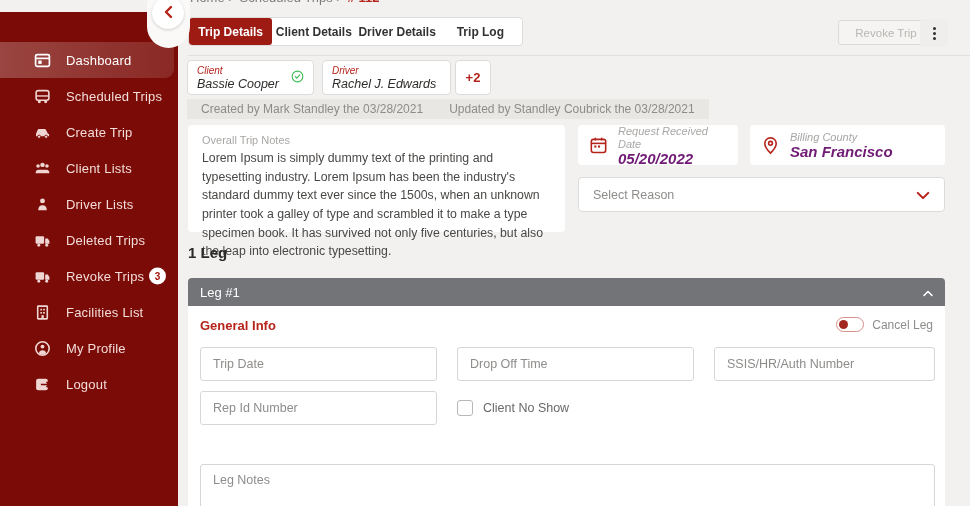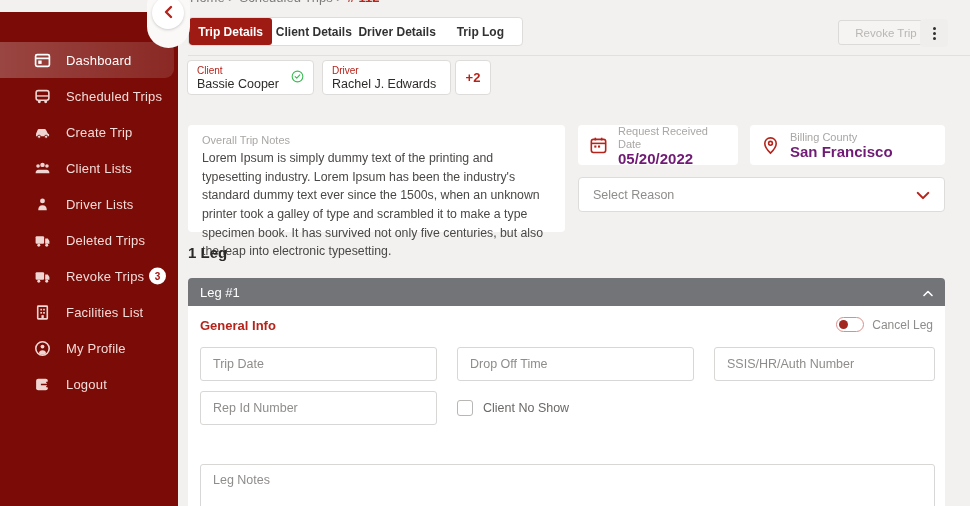--- a/index.html
+++ b/index.html
@@ -31,21 +31,21 @@
   .tab { flex:1; display:flex; align-items:center; justify-content:center; font-size:12px; font-weight:bold; color:#323232; cursor:pointer; }
   .tab.active { background:#9e1b14; color:#ffffff; border-radius:3px; }
 
   .revoke-btn { position:absolute; left:660px; top:20px; width:96px; height:25px; background:#f5f4f2; border:1px solid #dcdad8; border-radius:3px; color:#b9b6b3; font-size:11.5px; font-family:"Liberation Sans", sans-serif; cursor:pointer; }
   .kebab { position:absolute; left:742px; top:19px; width:28px; height:28px; border-radius:4px; background:#efeeec; display:flex; flex-direction:column; align-items:center; justify-content:center; gap:2px; cursor:pointer; }
   .kebab i { width:3px; height:3px; border-radius:50%; background:#2f2f2f; }
 
   .header-divider { position:absolute; left:10px; right:0; top:55px; height:1px; background:#e2e0de; }
 
   .chip { position:absolute; top:60px; height:35px; background:#ffffff; border:1px solid #dedcda; border-radius:4px; padding:3px 9px; display:flex; align-items:center; }
-  .chip-texts { display:flex; flex-direction:column; justify-content:space-between; }
+  .chip-texts { display:flex; flex-direction:column; justify-content:space-between;font-style:italic; }
   .chip-label { font-size:10px; color:#b5231a; line-height:12px; }
   .chip-value { font-size:12.5px; color:#2e2c2a; line-height:14px; white-space:nowrap; }
   .chip-check { margin-left:12px; width:17px; height:17px; }
   .chip-client { left:9px; width:127px; }
   .chip-driver { left:144px; width:129px; }
   .chip-more { left:277px; width:36px; justify-content:center; color:#b5231a; font-size:13px; font-weight:bold; cursor:pointer; }
 
   .meta-bar { position:absolute; left:9px; top:99px; height:20px; background:#e9e7e4; display:flex; align-items:center; gap:26px; padding:0 14px; font-size:12px; color:#8e8c8a; white-space:nowrap; }
 
   .notes-card { position:absolute; left:10px; top:125px; width:377px; height:107px; background:#ffffff; border-radius:4px; padding:9px 14px; }
@@ -246,20 +246,24 @@
       <span class="chip-value">Rachel J. Edwards</span>
     </span>
     <span class="chip-check"><svg viewBox="0 0 18 18">
           <circle cx="9" cy="9" r="7.4" fill="none" stroke="#3cba54" stroke-width="1.5"></circle>
           <path d="M5.8 9.2 L8 11.3 L12.2 6.8" fill="none" stroke="#3cba54" stroke-width="1.6" stroke-linecap="round" stroke-linejoin="round"></path>
         </svg></span>
   </div>
 
   <div class="chip chip-more">+2</div>
 
+  <div class="meta-bar">
+    <span>Created by Mark Standley the 03/28/2021</span>
+    <span>Updated by Standley Coubrick the 03/28/2021</span>
+  </div>
 
   <div class="notes-card">
     <div class="notes-label">Overall Trip Notes</div>
     <div class="notes-text">Lorem Ipsum is simply dummy text of the printing and typesetting industry. Lorem Ipsum has been the industry's standard dummy text ever since the 1500s, when an unknown printer took a galley of type and scrambled it to make a type specimen book. It has survived not only five centuries, but also the leap into electronic typesetting.</div>
   </div>
 
   <div class="info-card card-request">
     <span class="icard-icon"><svg viewBox="0 0 18 18">
           <rect x="2.2" y="3.2" width="13.6" height="12.4" rx="2" fill="none" stroke="#b5231a" stroke-width="1.5"></rect>
           <line x1="2.2" y1="7" x2="15.8" y2="7" stroke="#b5231a" stroke-width="1.5"></line>

